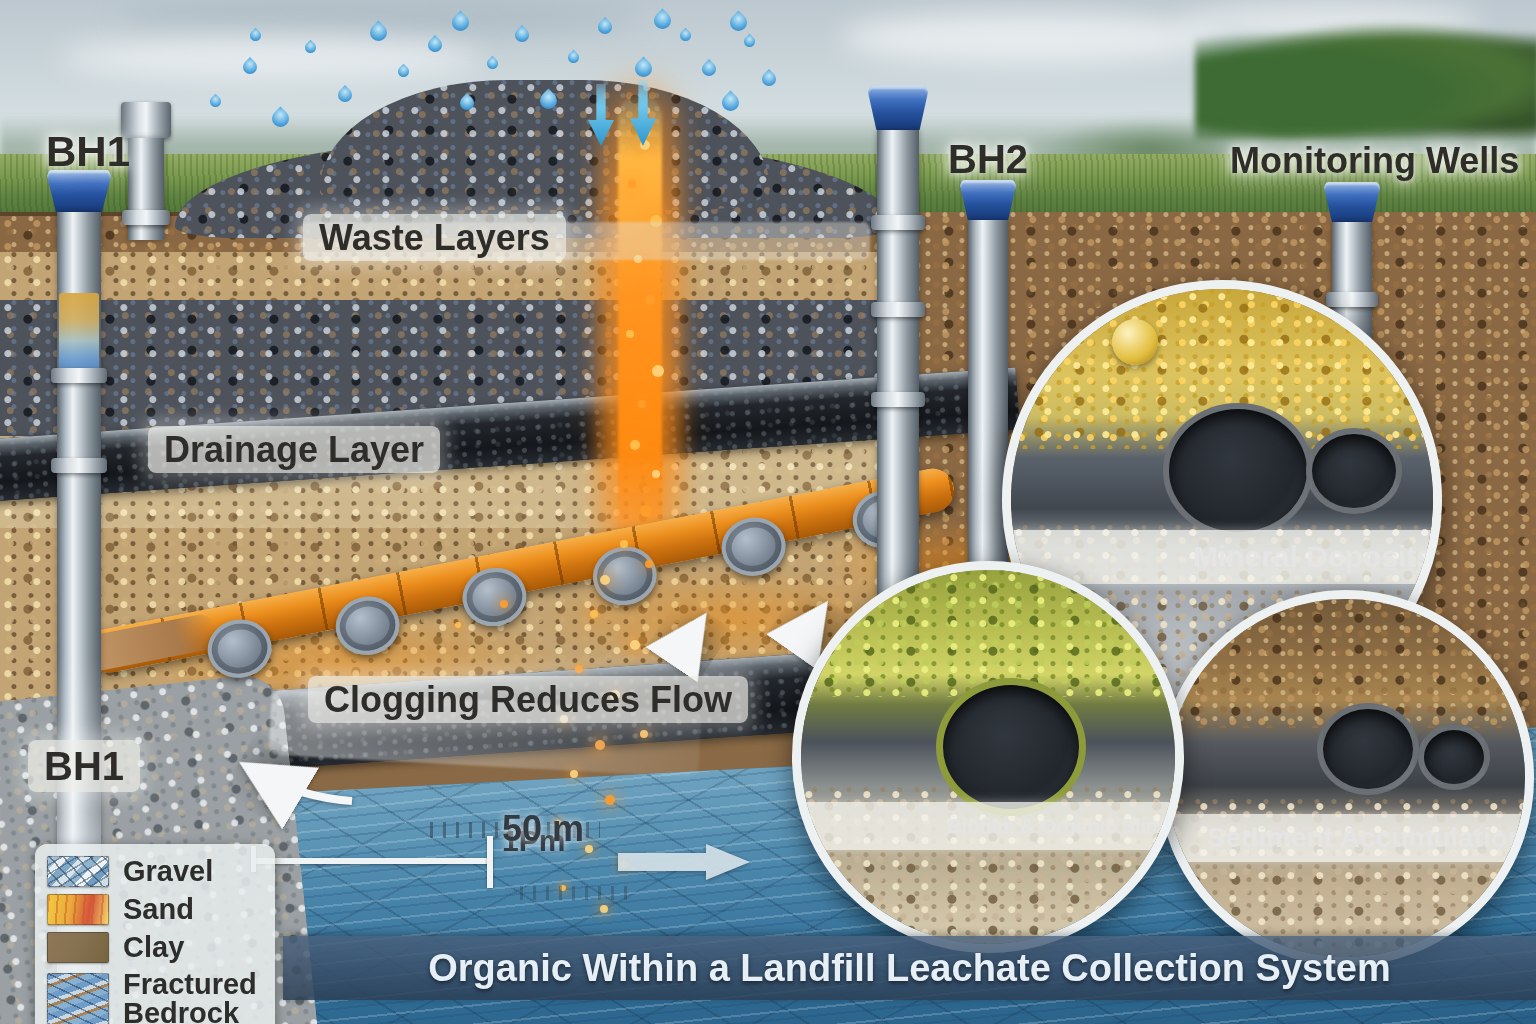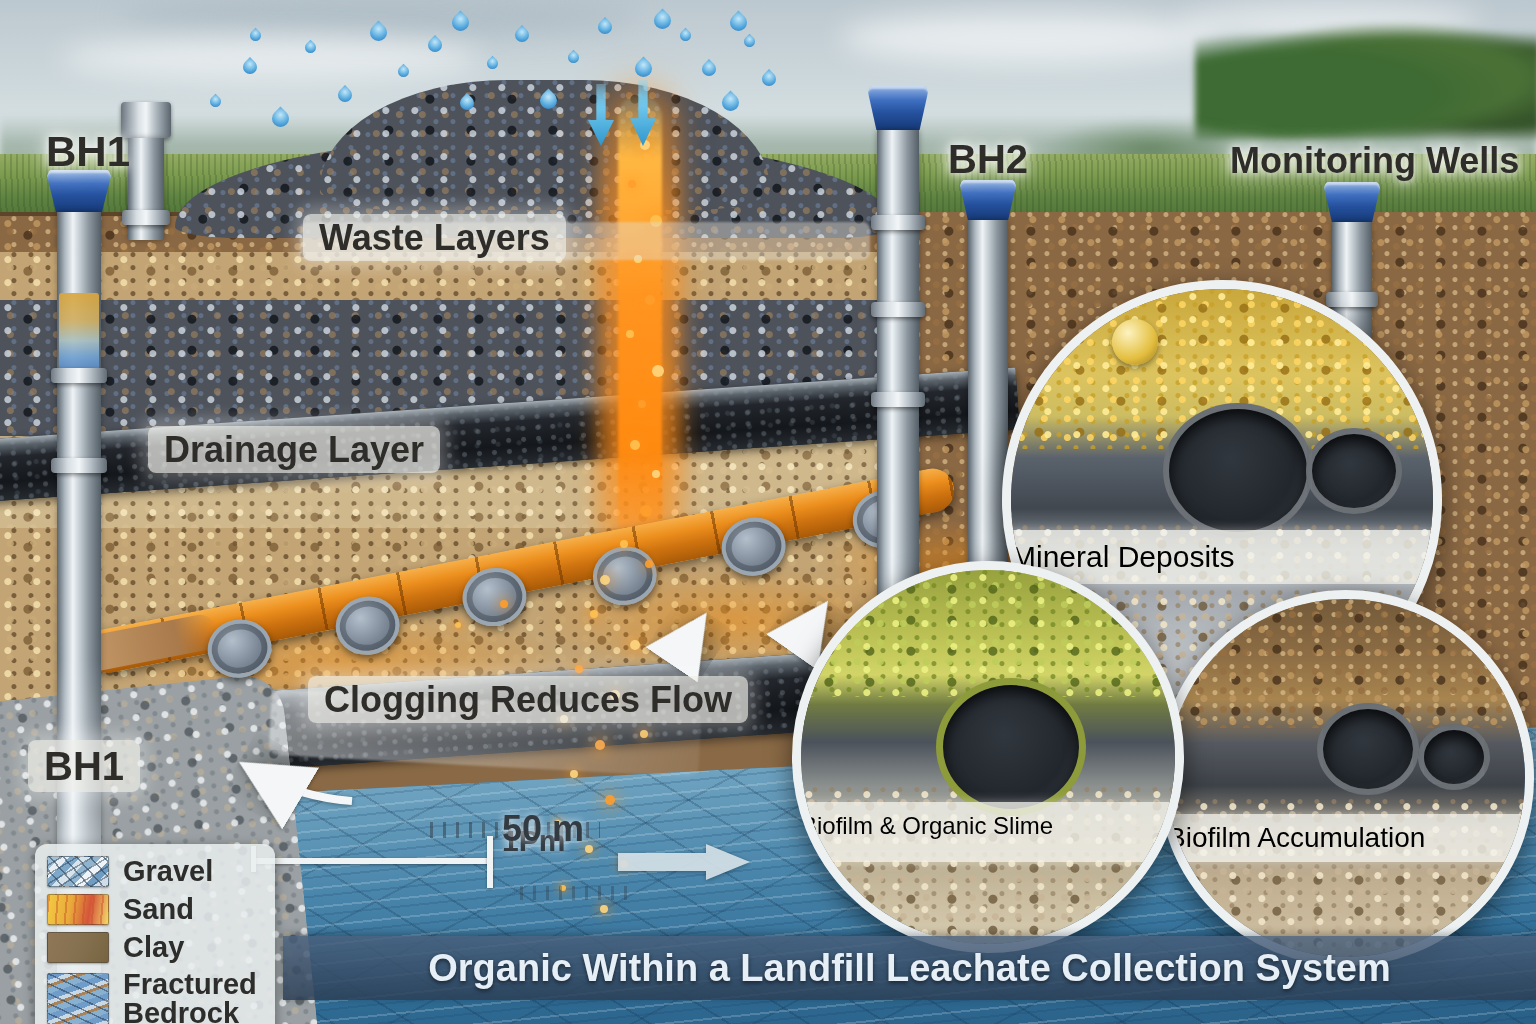--- a/index.html
+++ b/index.html
@@ -120,21 +120,21 @@
   .inset{z-index:9;border-radius:50%;border:9px solid #eef1f2;overflow:hidden;
     box-shadow:0 8px 26px rgba(0,0,0,.5),inset 0 0 34px rgba(0,0,0,.3);}
   .inset-bg{position:absolute;inset:0;}
   .hole{position:absolute;border-radius:50%;border:6px solid rgba(190,195,200,.45);
     background:radial-gradient(circle at 45% 40%,#31373e 0%,#22272d 60%,#3a4149 100%);
     box-shadow:inset 0 6px 14px rgba(0,0,0,.8);}
   .hole-slime{border:7px solid rgba(160,175,60,.85);}
   .gold-ball{position:absolute;border-radius:50%;
     background:radial-gradient(circle at 35% 30%,#fdf3c0,#e3be3f 60%,#9a7a1e);
     box-shadow:0 3px 6px rgba(0,0,0,.4);}
-  .inset-label{position:absolute;left:0;right:0;z-index:2;text-align:left;font-weight:400;color:#000000;
+  .inset-label{position:absolute;left:0;right:0;z-index:2;text-align:right;font-weight:700;color:#e5e5e5;
     background:rgba(244,244,238,.8);box-shadow:0 0 10px rgba(255,255,255,.4);}
 
   
   .scale-el{z-index:10;}
   .scale-line{background:#f0f3f4;box-shadow:0 1px 3px rgba(0,0,0,.4);}
   .ruler-ticks{background-image:repeating-linear-gradient(90deg,#2f3a44 0 3px,transparent 3px 13px);opacity:.5;}
   .scale-txt{font-weight:700;color:#333b42;text-shadow:0 0 8px rgba(255,255,255,.8);white-space:nowrap;}
   .legend{left:35px;top:844px;width:240px;z-index:11;background:rgba(233,237,239,.85);
     border-radius:12px;box-shadow:0 3px 12px rgba(0,0,0,.4);padding:12px 12px 10px 12px;}
   .lrow{display:flex;align-items:center;margin-bottom:7px;}
@@ -332,28 +332,28 @@
     <div class="hole" style="left:36%;top:27%;width:150px;height:135px;"></div>
     <div class="hole" style="left:70%;top:33%;width:96px;height:86px;"></div>
     <div class="inset-label" style="top:57%;height:54px;line-height:54px;font-size:30px;">Mineral Deposits</div>
   </div>
   <div class="abs inset" style="left:1158px;top:590px;width:376px;height:376px;">
     <div class="inset-bg" style="background:linear-gradient(180deg,#735a3a 0%,#8d6d44 16%,#a8854f 28%,#565a60 40%,#3d4248 52%,#9a9183 64%,#c0ae90 78%,#d2c3a6 100%);"></div>
     <div class="itex spk soil-brown" style="top:0;height:36%;background-color:transparent;"></div>
     <div class="itex spk pebble-tan" style="top:56%;height:44%;"></div>
     <div class="hole" style="left:42%;top:29%;width:102px;height:92px;"></div>
     <div class="hole" style="left:70%;top:35%;width:72px;height:66px;"></div>
-    <div class="inset-label" style="top:60%;height:48px;line-height:48px;font-size:28px;">Biofilm Accumulation</div>
+    <div class="inset-label" style="top:60%;height:48px;line-height:48px;font-size:28px;">Sediment Accumulation</div>
   </div>
   <div class="abs inset" style="left:792px;top:561px;width:392px;height:392px;">
     <div class="inset-bg" style="background:linear-gradient(180deg,#97a23e 0%,#bcc255 18%,#d2d468 28%,#707b42 36%,#4b525b 46%,#8d9290 58%,#b2a78c 72%,#cabda0 88%,#d8cdb2 100%);"></div>
     <div class="itex spk slime-tex" style="top:0;height:34%;"></div>
     <div class="itex spk pebble-tan" style="top:58%;height:42%;"></div>
     <div class="hole hole-slime" style="left:36%;top:29%;width:150px;height:138px;"></div>
-    <div class="inset-label" style="top:62%;height:60px;line-height:48px;font-size:24px;">Biofilm &amp; Organic Slime</div>
+    <div class="inset-label" style="top:62%;height:48px;line-height:48px;font-size:20px;">Biofilm &amp; Organic Slime</div>
   </div>
 
   <div class="abs scale-el ruler-ticks" style="left:430px;top:822px;width:170px;height:16px;"></div>
   <div class="abs scale-el ruler-ticks" style="left:520px;top:886px;width:110px;height:14px;opacity:.35;"></div>
   <div class="abs scale-el scale-line" style="left:253px;top:858px;width:238px;height:6px;"></div>
   <div class="abs scale-el scale-line" style="left:251px;top:846px;width:5px;height:26px;"></div>
   <div class="abs scale-el scale-line" style="left:487px;top:836px;width:6px;height:52px;"></div>
   <div class="abs scale-el scale-txt" style="left:502px;top:824px;font-size:30px;">1Pm</div>
   <div class="abs scale-el scale-txt" style="left:502px;top:808px;font-size:36px;">50 m</div>
 

